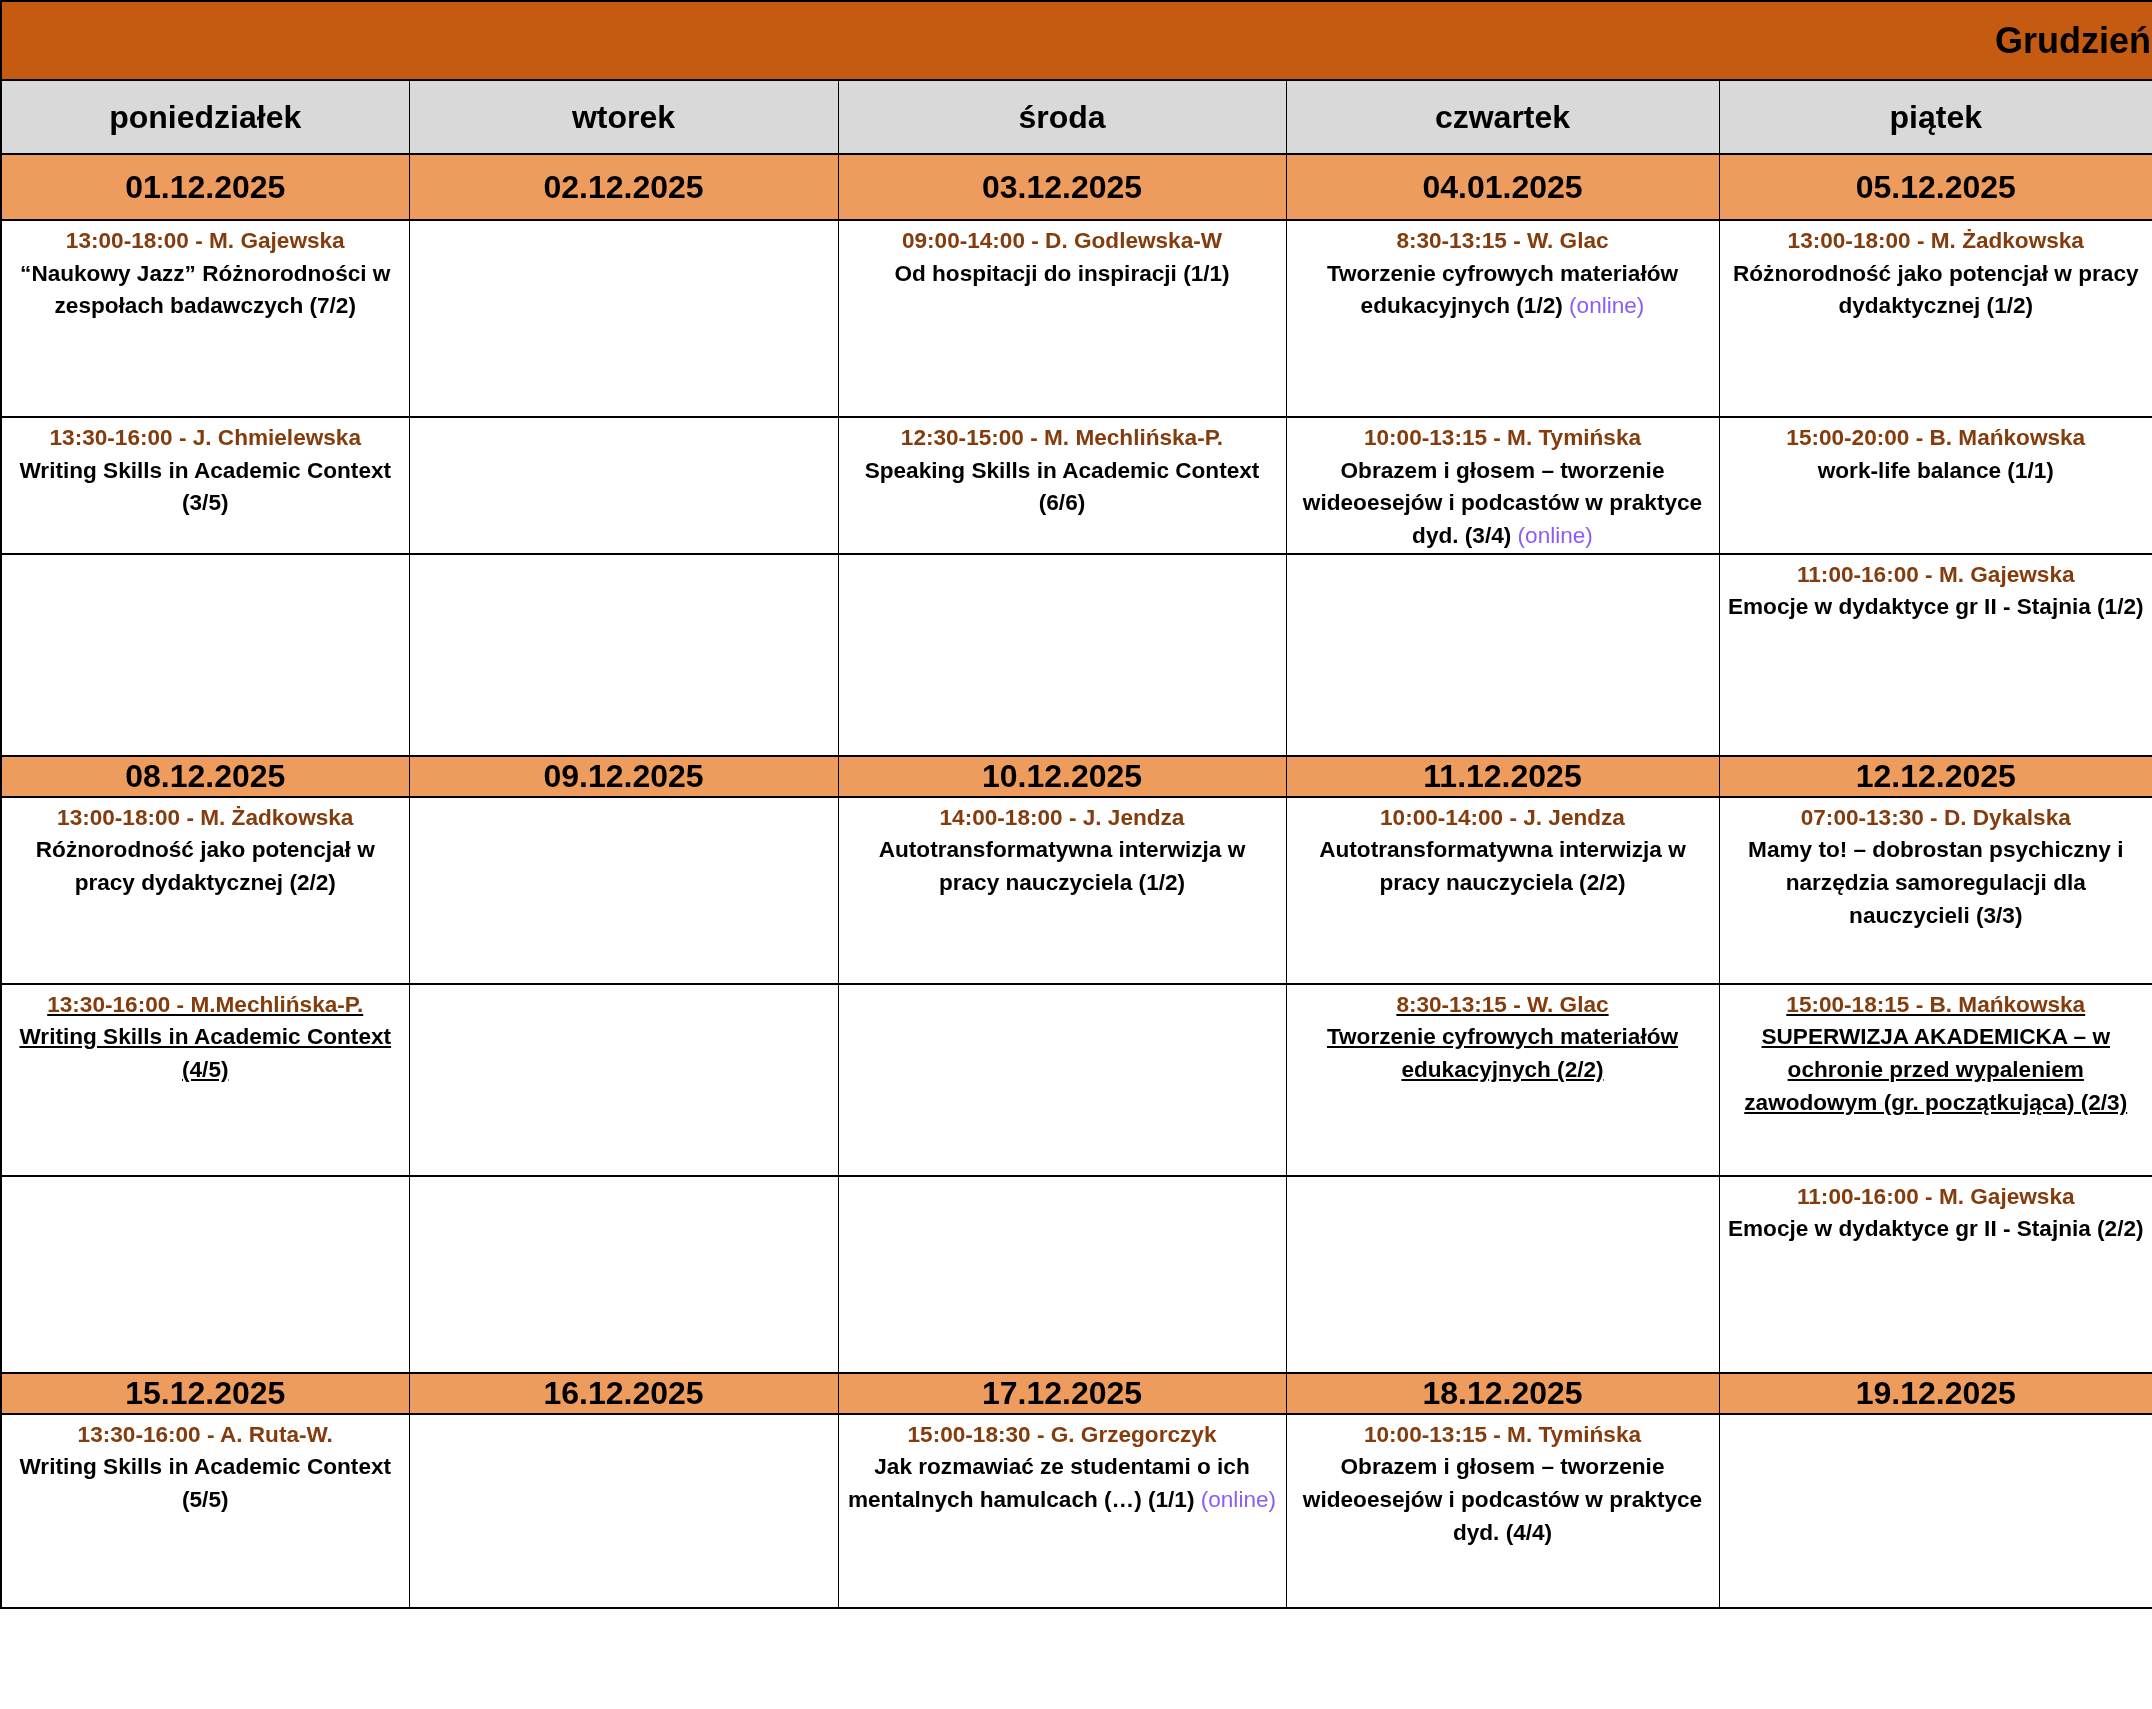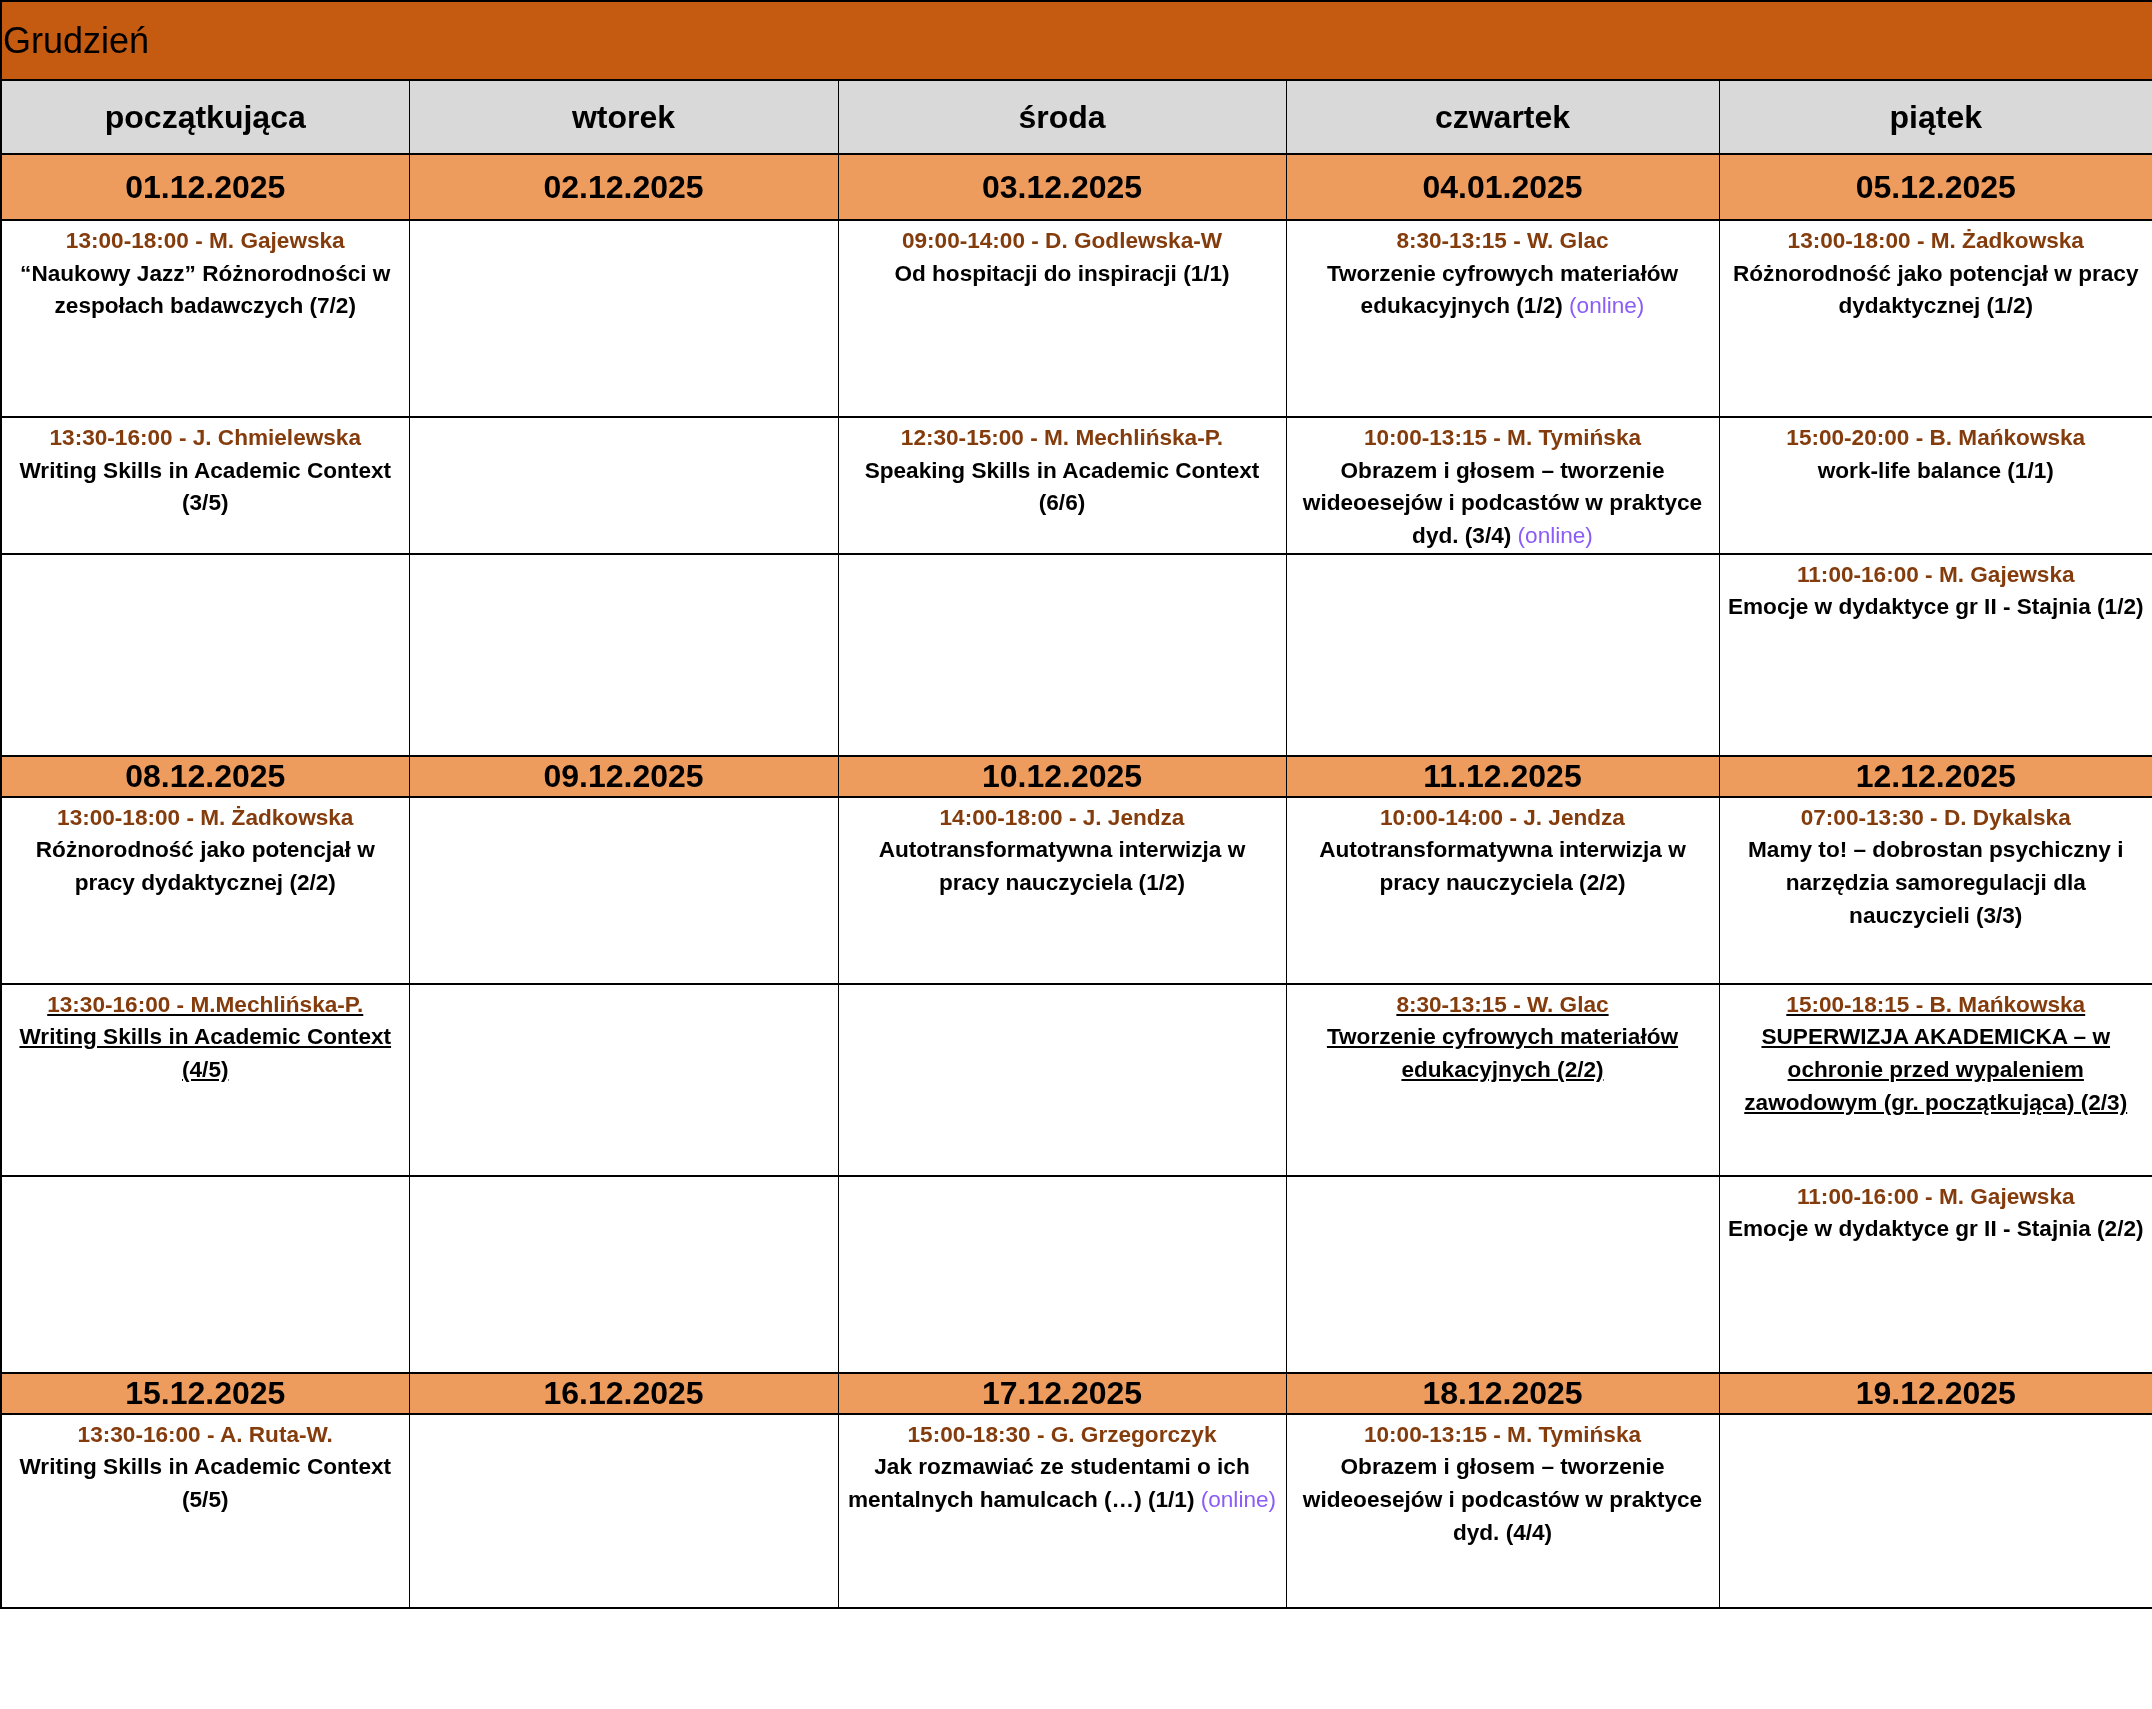--- a/index.html
+++ b/index.html
@@ -21,23 +21,23 @@
   td {
     border-left: 1.9px solid #000;
     border-right: 1.9px solid #000;
     border-top: 2.8px solid #000;
     border-bottom: 2.8px solid #000;
     overflow: hidden;
     word-wrap: break-word;
   }
   .title-cell {
     background: var(--title-bg, #C55A11);
-    text-align: left;
+    text-align: right;
     vertical-align: middle;
-    font-weight: normal;
+    font-weight: bold;
     font-size: 36px;
     height: 75px;
   }
   .day-cell {
     background: var(--day-bg, #D9D9D9);
     text-align: center;
     vertical-align: middle;
     font-weight: bold;
     font-size: 32px;
     height: 70px;
@@ -83,21 +83,21 @@
     <col style="width:429px">
     <col style="width:448px">
     <col style="width:433px">
     <col style="width:434px">
   </colgroup>
   <tbody id="calendar-body">
     <tr>
       <td class="title-cell" colspan="5">Grudzień</td>
     </tr>
     <tr>
-      <td class="day-cell">początkująca</td>
+      <td class="day-cell">poniedziałek</td>
       <td class="day-cell">wtorek</td>
       <td class="day-cell">środa</td>
       <td class="day-cell">czwartek</td>
       <td class="day-cell">piątek</td>
     </tr>
   <tr class="date-row">
         <td class="date-cell">01.12.2025</td>
         <td class="date-cell">02.12.2025</td>
         <td class="date-cell">03.12.2025</td>
         <td class="date-cell">04.01.2025</td>

